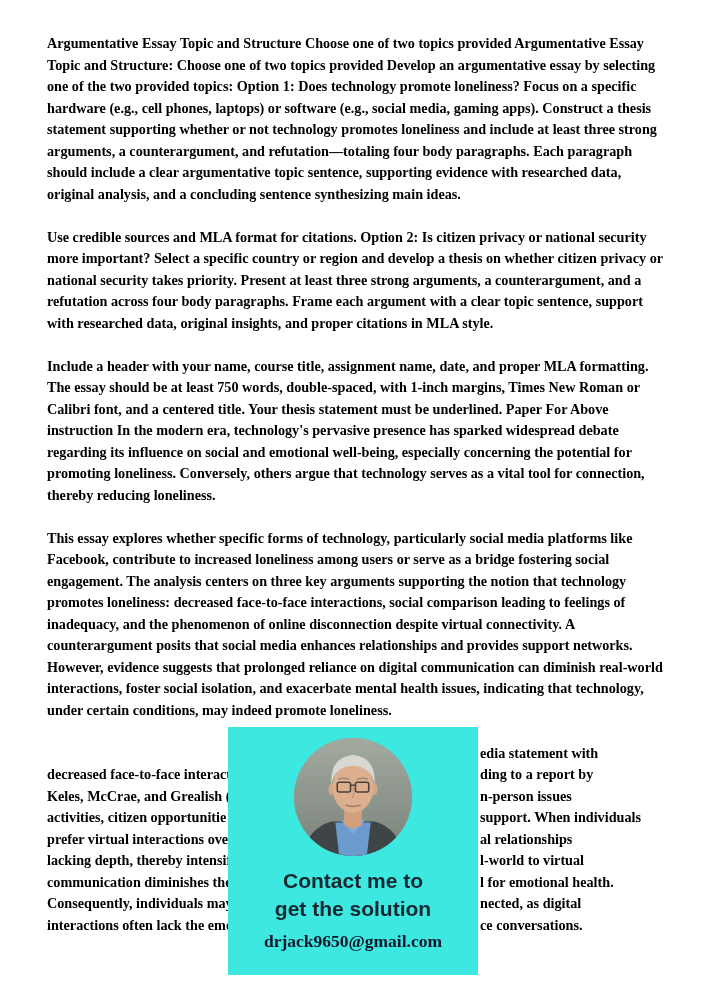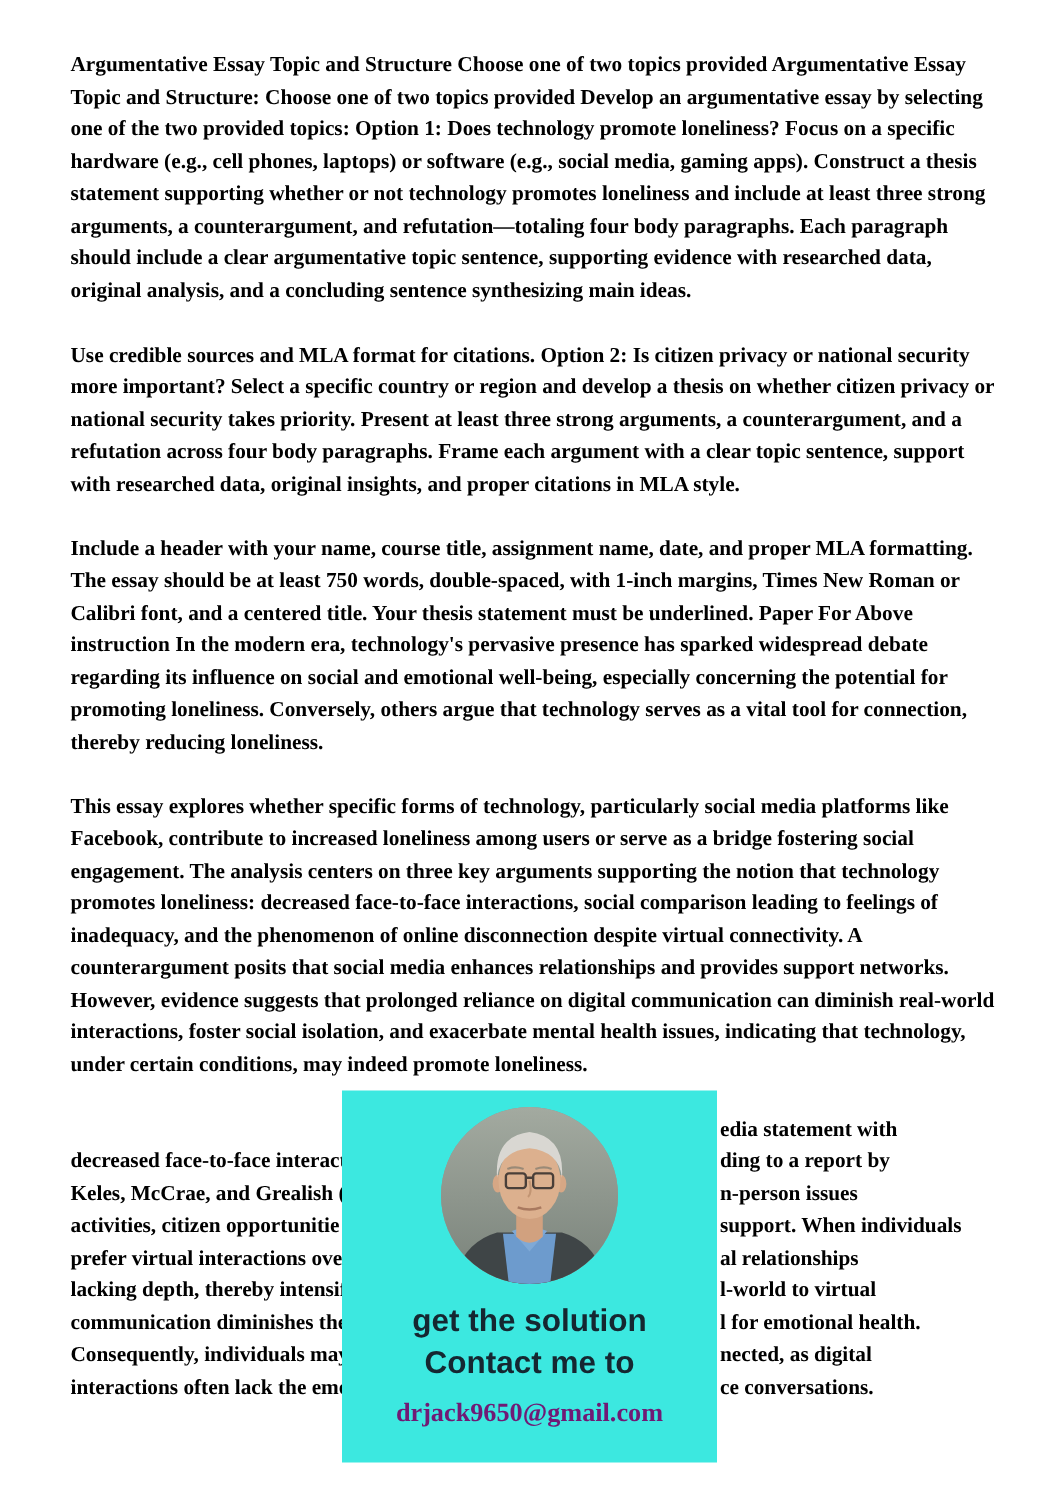--- a/index.html
+++ b/index.html
@@ -58,21 +58,21 @@
     font-size: 21px;
     line-height: 28px;
     color: #152731;
     text-align: center;
   }
   .email {
     margin-top: 8px;
     font-family: "Liberation Serif", serif;
     font-weight: 700;
     font-size: 17.5px;
-    color: #701a75;
+    color: #0f172a;
   }
 </style>
 </head>
 <body>
 
 <div class="doc">
   <p>Argumentative Essay Topic and Structure Choose one of two topics provided Argumentative Essay Topic and Structure: Choose one of two topics provided Develop an argumentative essay by selecting one of the two provided topics: Option 1: Does technology promote loneliness? Focus on a specific hardware (e.g., cell phones, laptops) or software (e.g., social media, gaming apps). Construct a thesis statement supporting whether or not technology promotes loneliness and include at least three strong arguments, a counterargument, and refutation—totaling four body paragraphs. Each paragraph should include a clear argumentative topic sentence, supporting evidence with researched data, original analysis, and a concluding sentence synthesizing main ideas.</p>
   <p>Use credible sources and MLA format for citations. Option 2: Is citizen privacy or national security more important? Select a specific country or region and develop a thesis on whether citizen privacy or national security takes priority. Present at least three strong arguments, a counterargument, and a refutation across four body paragraphs. Frame each argument with a clear topic sentence, support with researched data, original insights, and proper citations in MLA style.</p>
   <p>Include a header with your name, course title, assignment name, date, and proper MLA formatting. The essay should be at least 750 words, double-spaced, with 1-inch margins, Times New Roman or Calibri font, and a centered title. Your thesis statement must be underlined. Paper For Above instruction In the modern era, technology's pervasive presence has sparked widespread debate regarding its influence on social and emotional well-being, especially concerning the potential for promoting loneliness. Conversely, others argue that technology serves as a vital tool for connection, thereby reducing loneliness.</p>
   <p>This essay explores whether specific forms of technology, particularly social media platforms like Facebook, contribute to increased loneliness among users or serve as a bridge fostering social engagement. The analysis centers on three key arguments supporting the notion that technology promotes loneliness: decreased face-to-face interactions, social comparison leading to feelings of inadequacy, and the phenomenon of online disconnection despite virtual connectivity. A counterargument posits that social media enhances relationships and provides support networks. However, evidence suggests that prolonged reliance on digital communication can diminish real-world interactions, foster social isolation, and exacerbate mental health issues, indicating that technology, under certain conditions, may indeed promote loneliness.</p>
@@ -137,17 +137,17 @@
       <rect x="44" y="45" width="13.5" height="10" rx="2" fill="none" stroke="#4a3f39" stroke-width="1.6"></rect>
       <rect x="62.5" y="45" width="13.5" height="10" rx="2" fill="none" stroke="#4a3f39" stroke-width="1.6"></rect>
       <line x1="57.5" y1="48" x2="62.5" y2="48" stroke="#4a3f39" stroke-width="1.6"></line>
       <path d="M45 42 Q50 40 56 42" stroke="#9a8a77" stroke-width="1.5" fill="none"></path>
       <path d="M64 42 Q70 40 75 42" stroke="#9a8a77" stroke-width="1.5" fill="none"></path>
       <path d="M60 50 Q62 58 59 61" stroke="#c29573" stroke-width="1.4" fill="none"></path>
       <path d="M52 68 Q60 71 68 68" stroke="#a9795f" stroke-width="1.6" fill="none"></path>
     </svg>
   </div>
   <div class="heading">
+    <div>Contact me to</div>
     <div>get the solution</div>
-    <div>Contact me to</div>
   </div>
   <div class="email">drjack9650@gmail.com</div>
 </div>
 
 </body></html>

